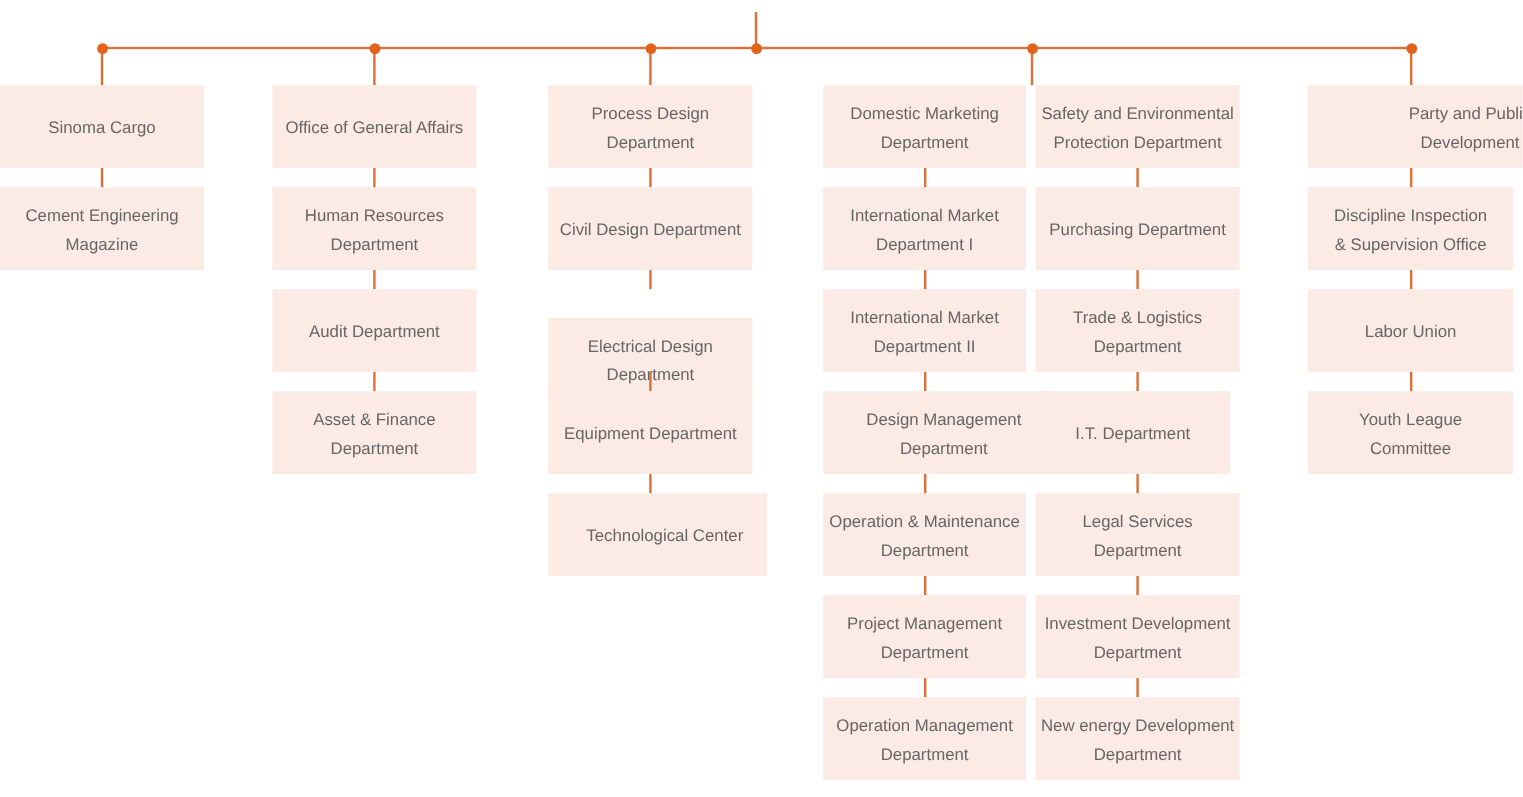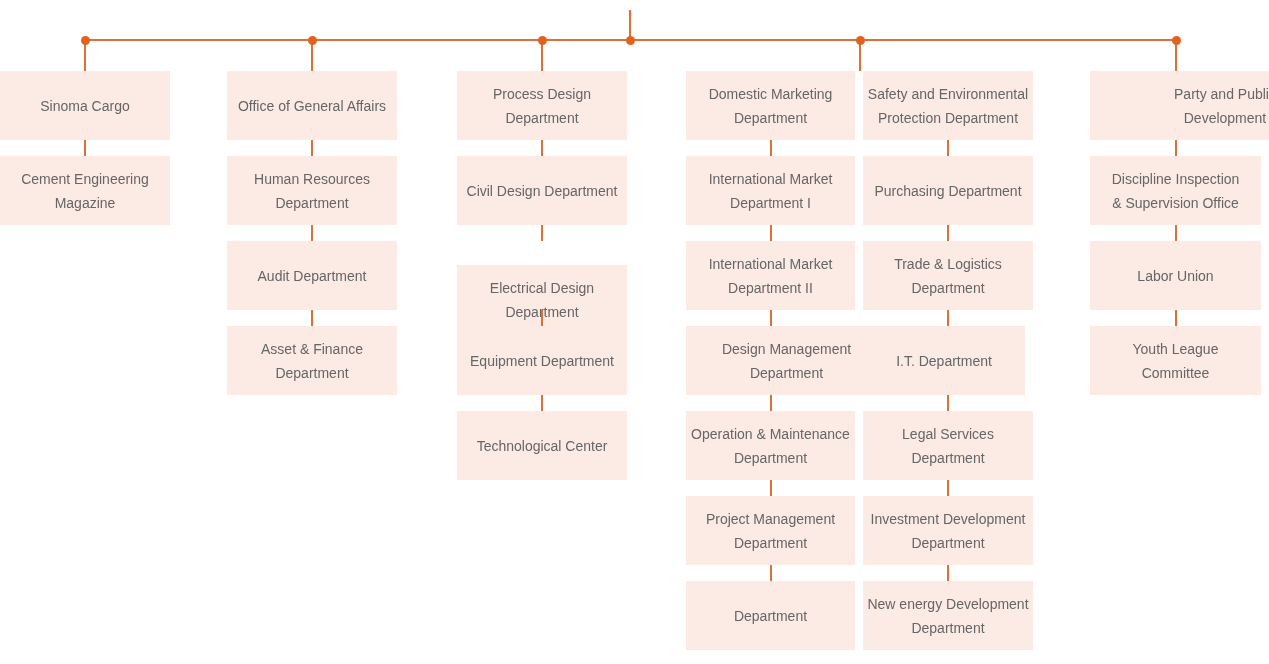--- a/index.html
+++ b/index.html
@@ -79,21 +79,21 @@
     <div class="vline" style="left: 541px; top: 140px; width: 2px; height: 16px;"></div>
     <div class="dept-box" style="left: 457px; top: 156px; width: 170px; height: 69px;">Civil Design Department</div>
     <div class="vline" style="left: 541px; top: 225px; width: 2px; height: 16px;"></div>
     <div class="dept-box" style="left: 457px; top: 241px; width: 170px; height: 69px; margin-top: 24px;">
       <div class="ln">Electrical Design</div>
       <div class="ln">Department</div>
     </div>
     <div class="vline" style="left: 541px; top: 310px; width: 2px; height: 16px;"></div>
     <div class="dept-box" style="left: 457px; top: 326px; width: 170px; height: 69px;">Equipment Department</div>
     <div class="vline" style="left: 541px; top: 395px; width: 2px; height: 16px;"></div>
-    <div class="dept-box" style="left: 457px; top: 411px; width: 170px; height: 69px;">Technological Center</div>
+    <div class="dept-box" style="left: 457px; top: 411px; width: 170px; height: 69px; padding-left: 12px;">Technological Center</div>
     <div class="dept-box" style="left: 686px; top: 71px; width: 169px; height: 69px;">
       <div class="ln">Domestic Marketing</div>
       <div class="ln">Department</div>
     </div>
     <div class="vline" style="left: 770px; top: 140px; width: 2px; height: 16px;"></div>
     <div class="dept-box" style="left: 686px; top: 156px; width: 169px; height: 69px;">
       <div class="ln">International Market</div>
       <div class="ln">Department I</div>
     </div>
     <div class="vline" style="left: 770px; top: 225px; width: 2px; height: 16px;"></div>
@@ -111,20 +111,21 @@
       <div class="ln">Operation &amp; Maintenance</div>
       <div class="ln">Department</div>
     </div>
     <div class="vline" style="left: 770px; top: 480px; width: 2px; height: 16px;"></div>
     <div class="dept-box" style="left: 686px; top: 496px; width: 169px; height: 69px;">
       <div class="ln">Project Management</div>
       <div class="ln">Department</div>
     </div>
     <div class="vline" style="left: 770px; top: 565px; width: 2px; height: 16px;"></div>
     <div class="dept-box" style="left: 686px; top: 581px; width: 169px; height: 69px;">
+      <div class="ln">Operation Management</div>
       <div class="ln">Department</div>
     </div>
     <div class="dept-box" style="left: 863px; top: 71px; width: 170px; height: 69px;">
       <div class="ln">Safety and Environmental</div>
       <div class="ln">Protection Department</div>
     </div>
     <div class="vline" style="left: 947px; top: 140px; width: 2px; height: 16px;"></div>
     <div class="dept-box" style="left: 863px; top: 156px; width: 170px; height: 69px;">Purchasing Department</div>
     <div class="vline" style="left: 947px; top: 225px; width: 2px; height: 16px;"></div>
     <div class="dept-box" style="left: 863px; top: 241px; width: 170px; height: 69px;">

